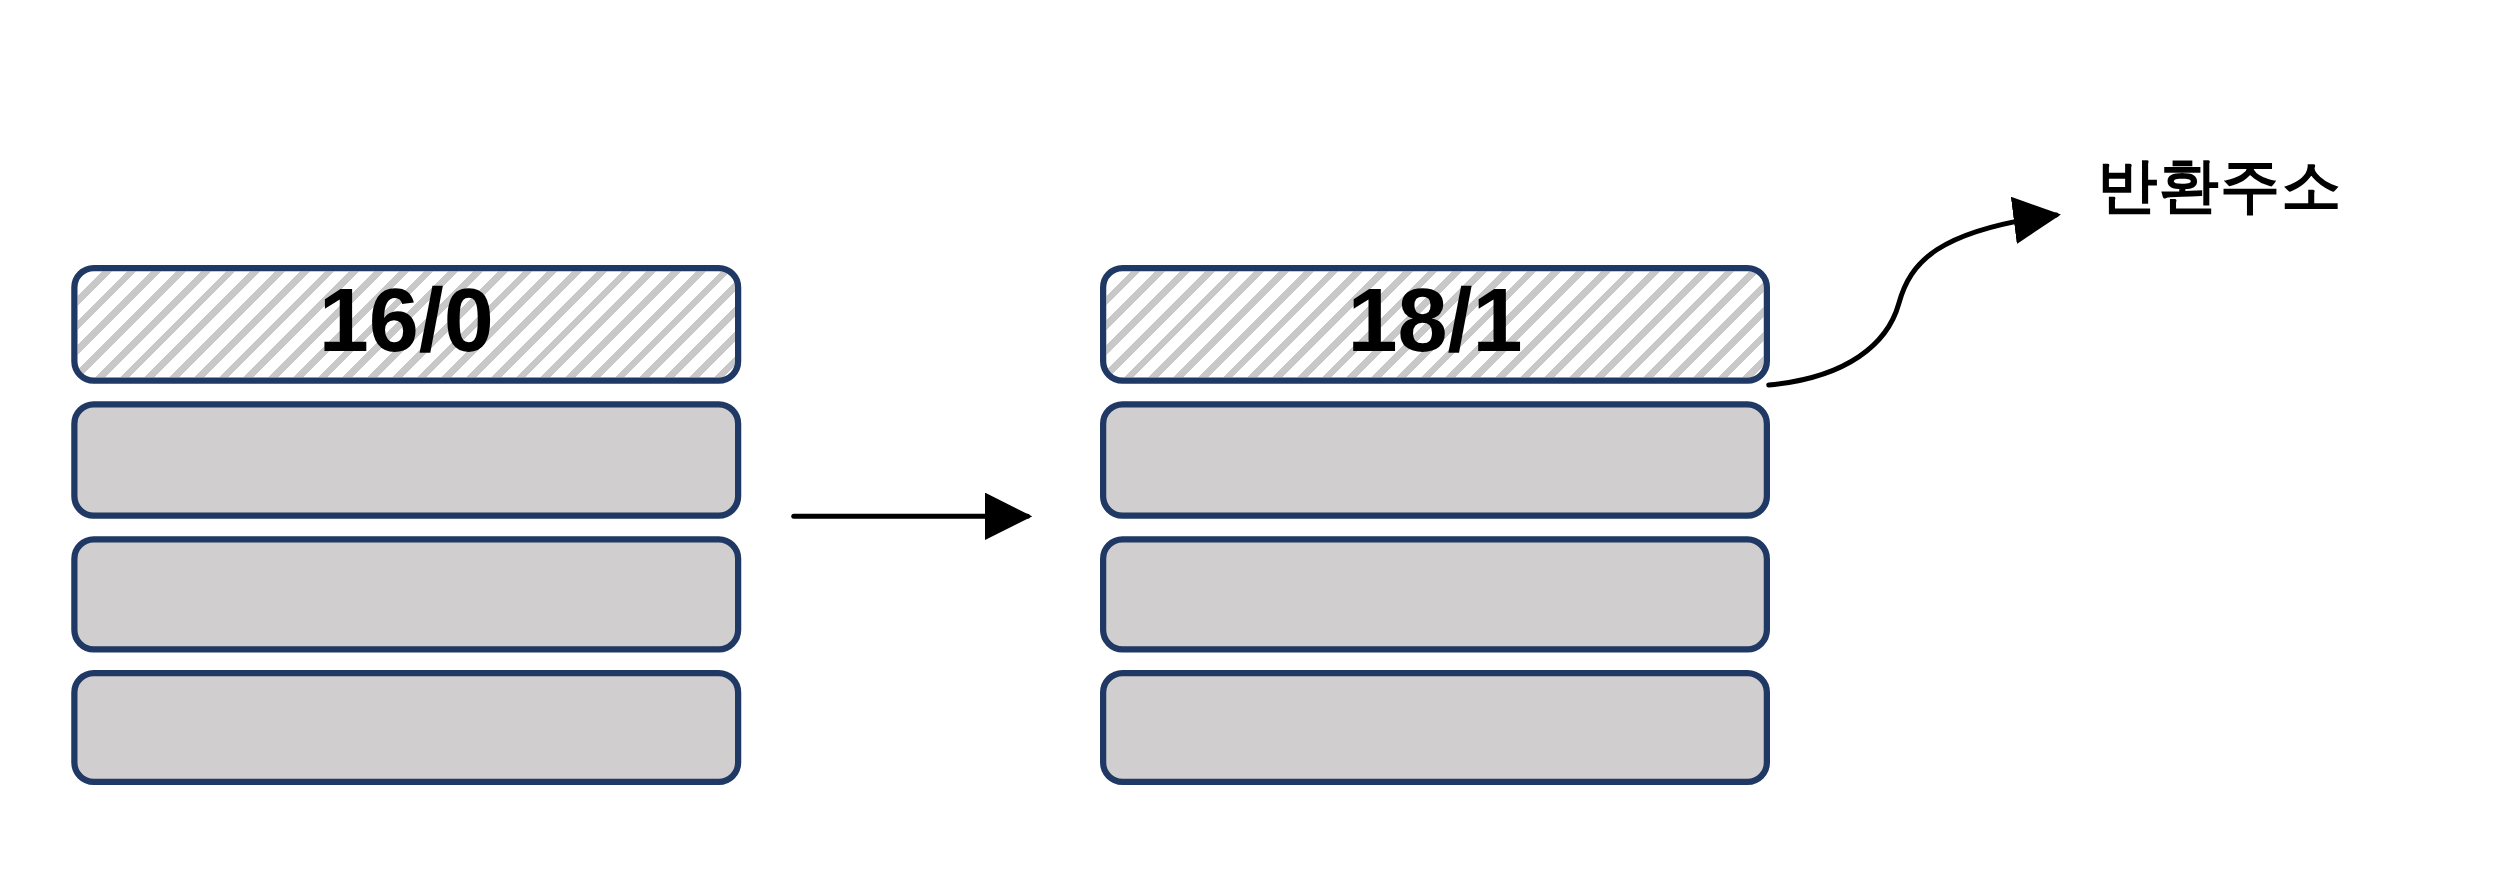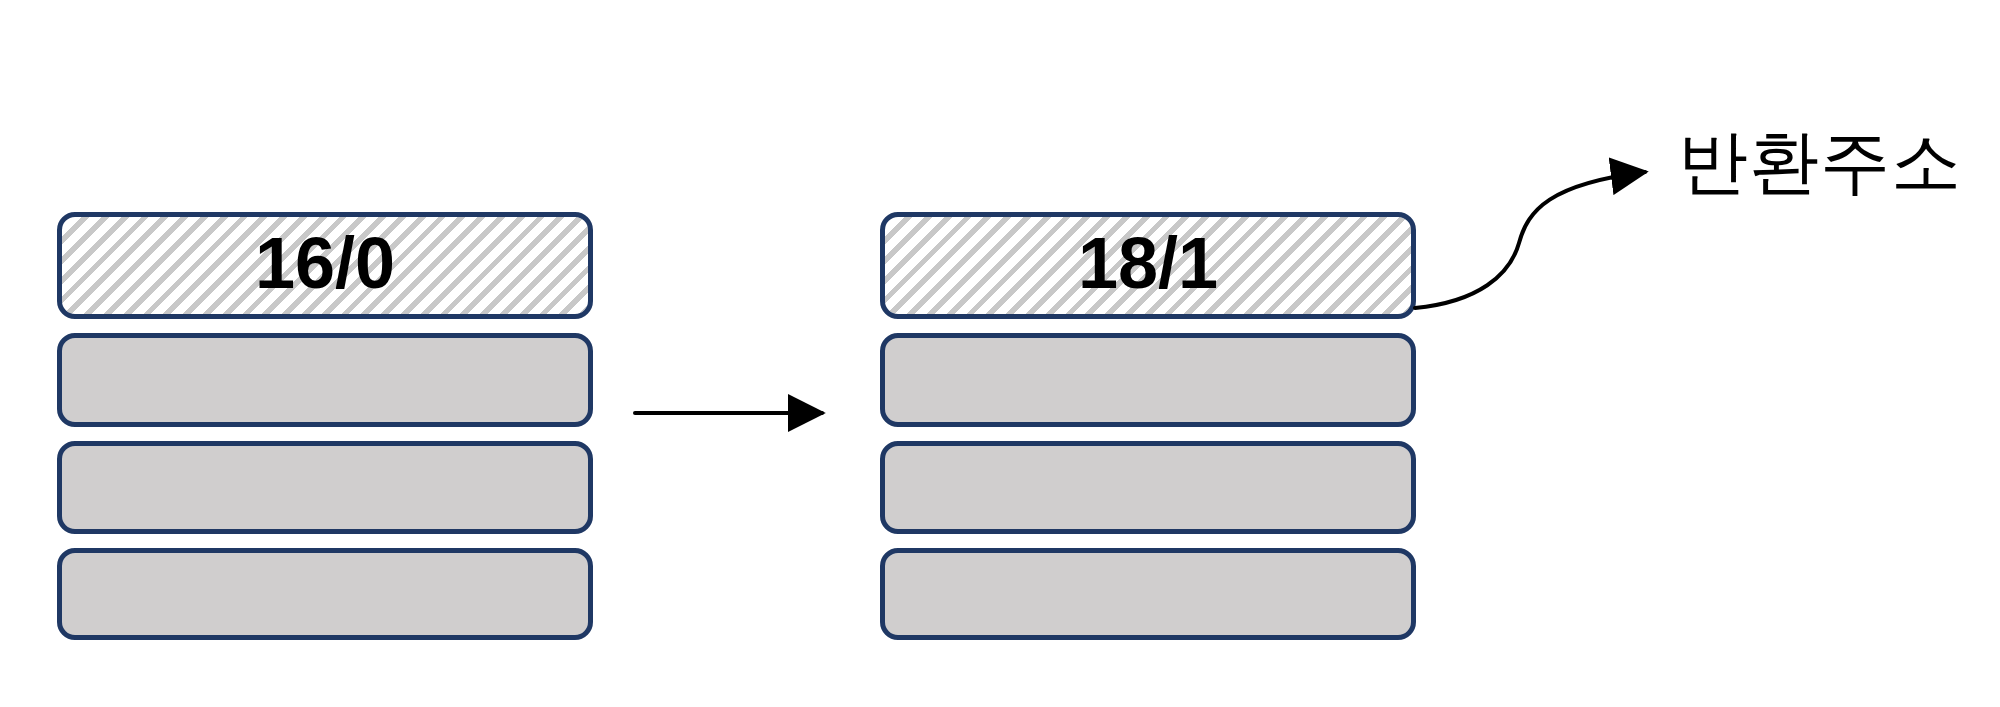--- a/index.html
+++ b/index.html
@@ -26,21 +26,21 @@
     position: absolute;
     top: 212px;
     width: 536px;
     display: flex;
     flex-direction: column;
     gap: 14px;
   }
   .stack.left  { left: 57px;  }
   .stack.right { left: 880px; }
   .frame-cell {
-    height: 107px;
+    height: 95px;
     border: 5px solid var(--border-color);
     border-radius: 18px;
     background-color: #ffffff;
     background-image: repeating-linear-gradient(
       135deg,
       var(--hatch-color) 0px,
       var(--hatch-color) 5.5px,
       transparent 5.5px,
       transparent 14px
     );
@@ -74,22 +74,22 @@
     stroke: var(--arrow-color);
     stroke-width: 4;
     fill: none;
     stroke-linecap: round;
   }
   .arrow-head-fill { fill: var(--arrow-color); }
   .annotation {
     position: absolute;
     left: 1678px;
     top: 124px;
-    font-size: 70px;
-    font-weight: 400;
+    font-size: 48px;
+    font-weight: 700;
     color: var(--text-color);
     line-height: 1.1;
     letter-spacing: 1px;
     white-space: nowrap;
   }
 </style>
 </head>
 <body>
 
 <div class="canvas">

